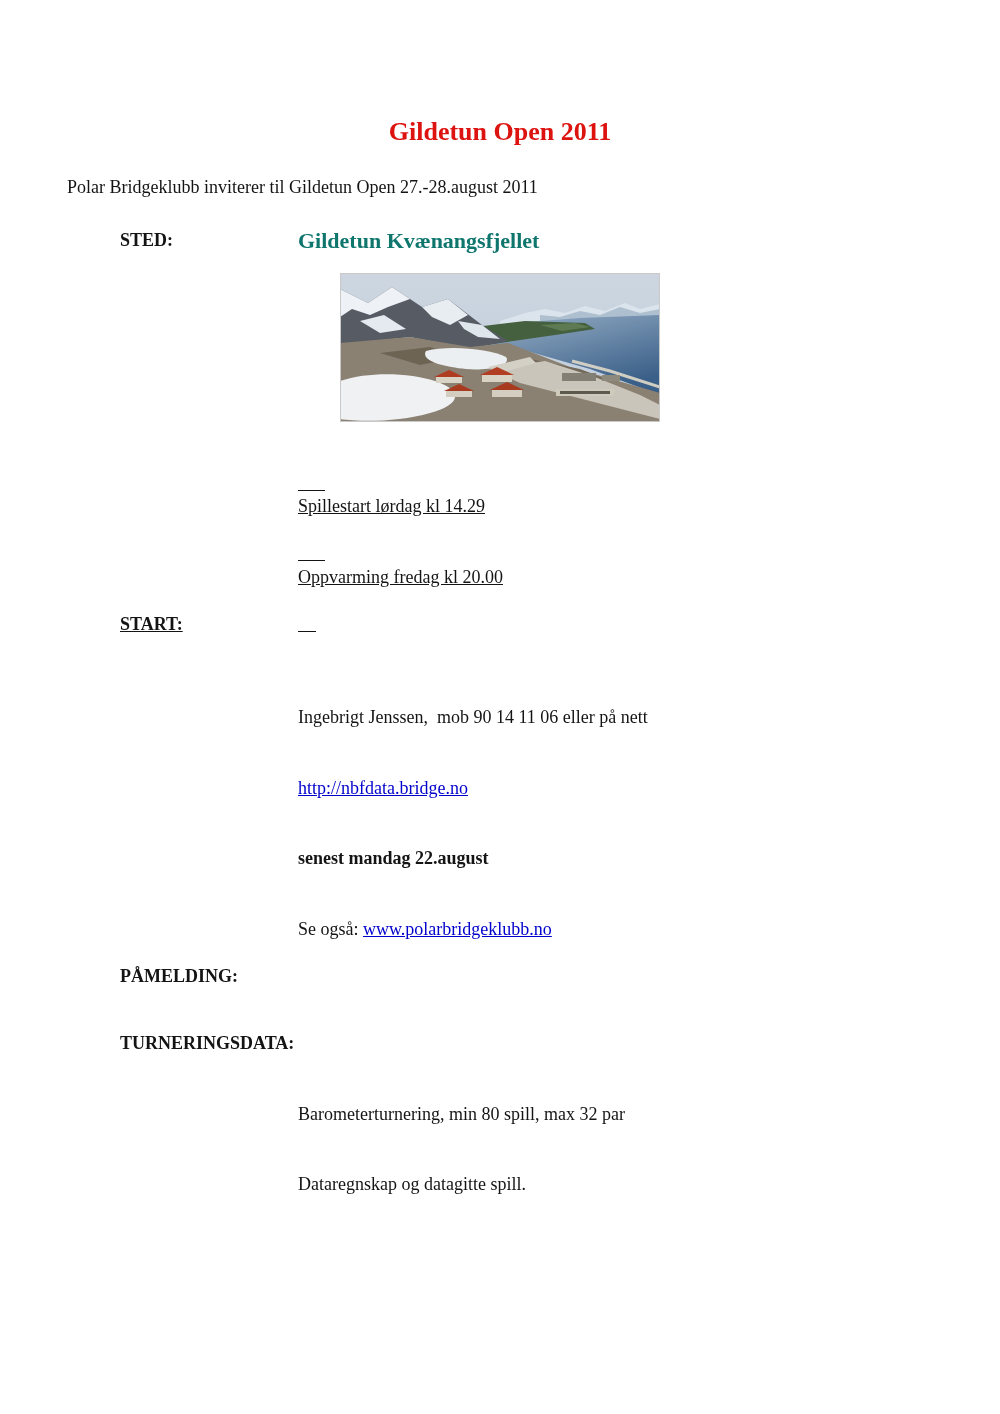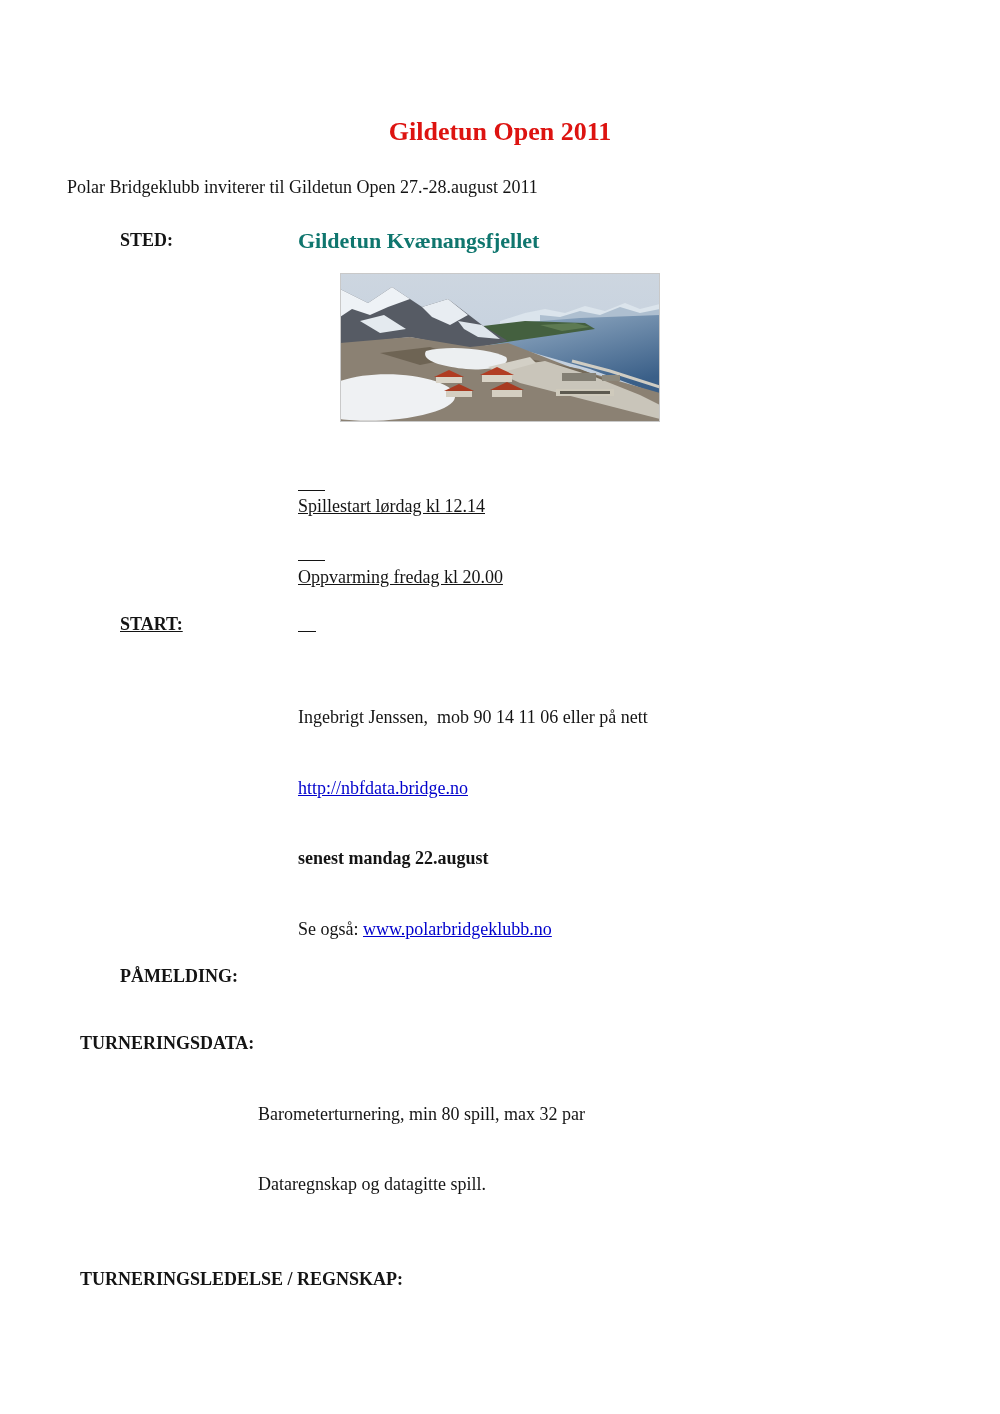--- a/index.html
+++ b/index.html
@@ -31,21 +31,21 @@
   .label { width: 178px; font-weight: bold; flex: 0 0 178px; }
   .content { flex: 1; white-space: pre-wrap; }
   .row-sted { margin-top: 29px; }
   .sted-value { color: #0f766e; font-weight: bold; font-size: 22px; line-height: 23.5px; }
   .photo-wrap { margin: 21px 0 0 340px; width: 320px; height: 149px; }
   .photo-wrap svg { display: block; width: 320px; height: 149px; }
   .row-start { margin-top: 26px; text-decoration: underline; }
   .row-pamelding { margin-top: 23px; }
   .link { color: #0000cc; }
   .bold { font-weight: bold; }
-  .section { margin-left: 80px; }
+  .section { margin-left: 120px; }
   .sec-turneringsdata { margin-top: 44px; }
   .sec-ledelse { margin-top: 24px; }
   .section .heading { font-weight: bold; }
   .section .lines { margin-left: 178px; white-space: pre-wrap; }
 </style>
 </head>
 <body>
 
 <div class="page">
 
@@ -115,21 +115,21 @@
         <rect x="262" y="102" width="18" height="6" fill="#8d897d"></rect>
       </g>
 
       <rect x="0.5" y="0.5" width="319" height="148" fill="none" stroke="#c9c9c9" stroke-width="1"></rect>
     </svg>
   </div>
 
   <div class="row row-start">
     <div class="label">START:</div>
     <div class="content">
-      <div>Spillestart lørdag kl 12.14</div>
+      <div>Spillestart lørdag kl 14.29</div>
       <div>Oppvarming fredag kl 20.00</div>
     </div>
   </div>
 
   <div class="row row-pamelding">
     <div class="label">PÅMELDING:</div>
     <div class="content">
       <div>Ingebrigt Jenssen,  mob 90 14 11 06 eller på nett</div>
       <div><a href="#" class="link">http://nbfdata.bridge.no</a></div>
       <div class="bold">senest mandag 22.august</div>
@@ -139,16 +139,15 @@
 
   <div class="section sec-turneringsdata">
     <div class="heading">TURNERINGSDATA:</div>
     <div class="lines">
       <div>Barometerturnering, min 80 spill, max 32 par</div>
       <div>Dataregnskap og datagitte spill.</div>
     </div>
   </div>
 
   <div class="section sec-ledelse">
-    <div class="heading">TURNERINGSLEDELSE / REGNSKAP:</div>
   </div>
 
 </div>
 
 </body></html>

